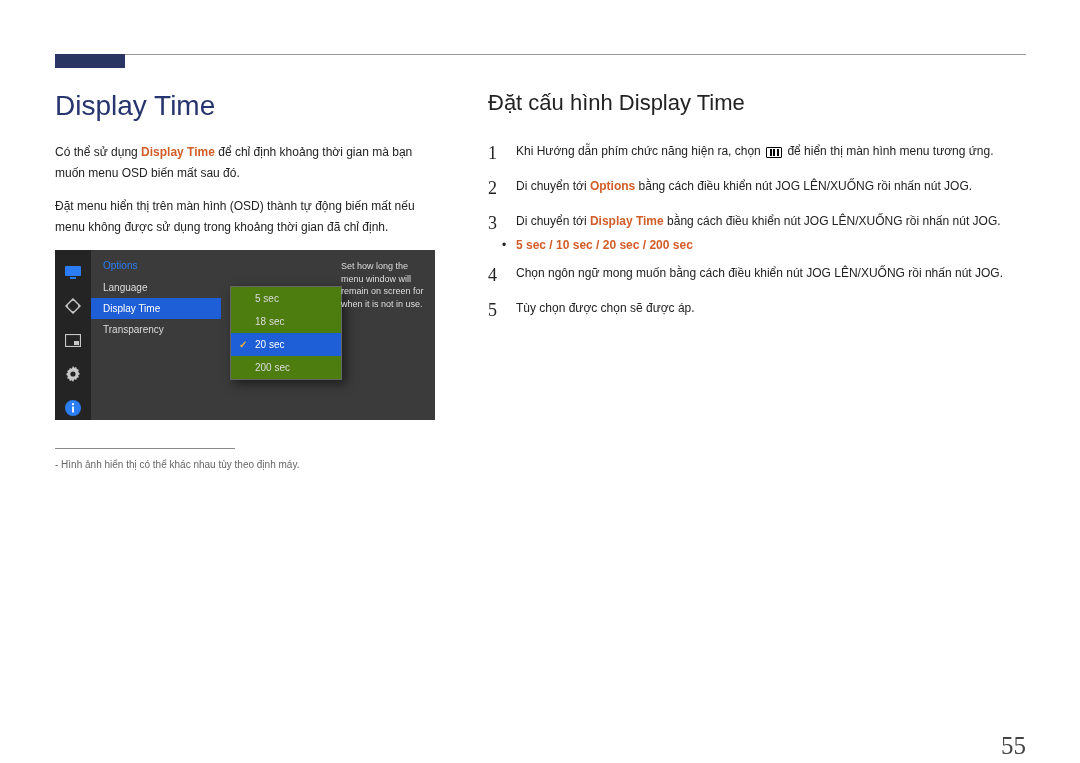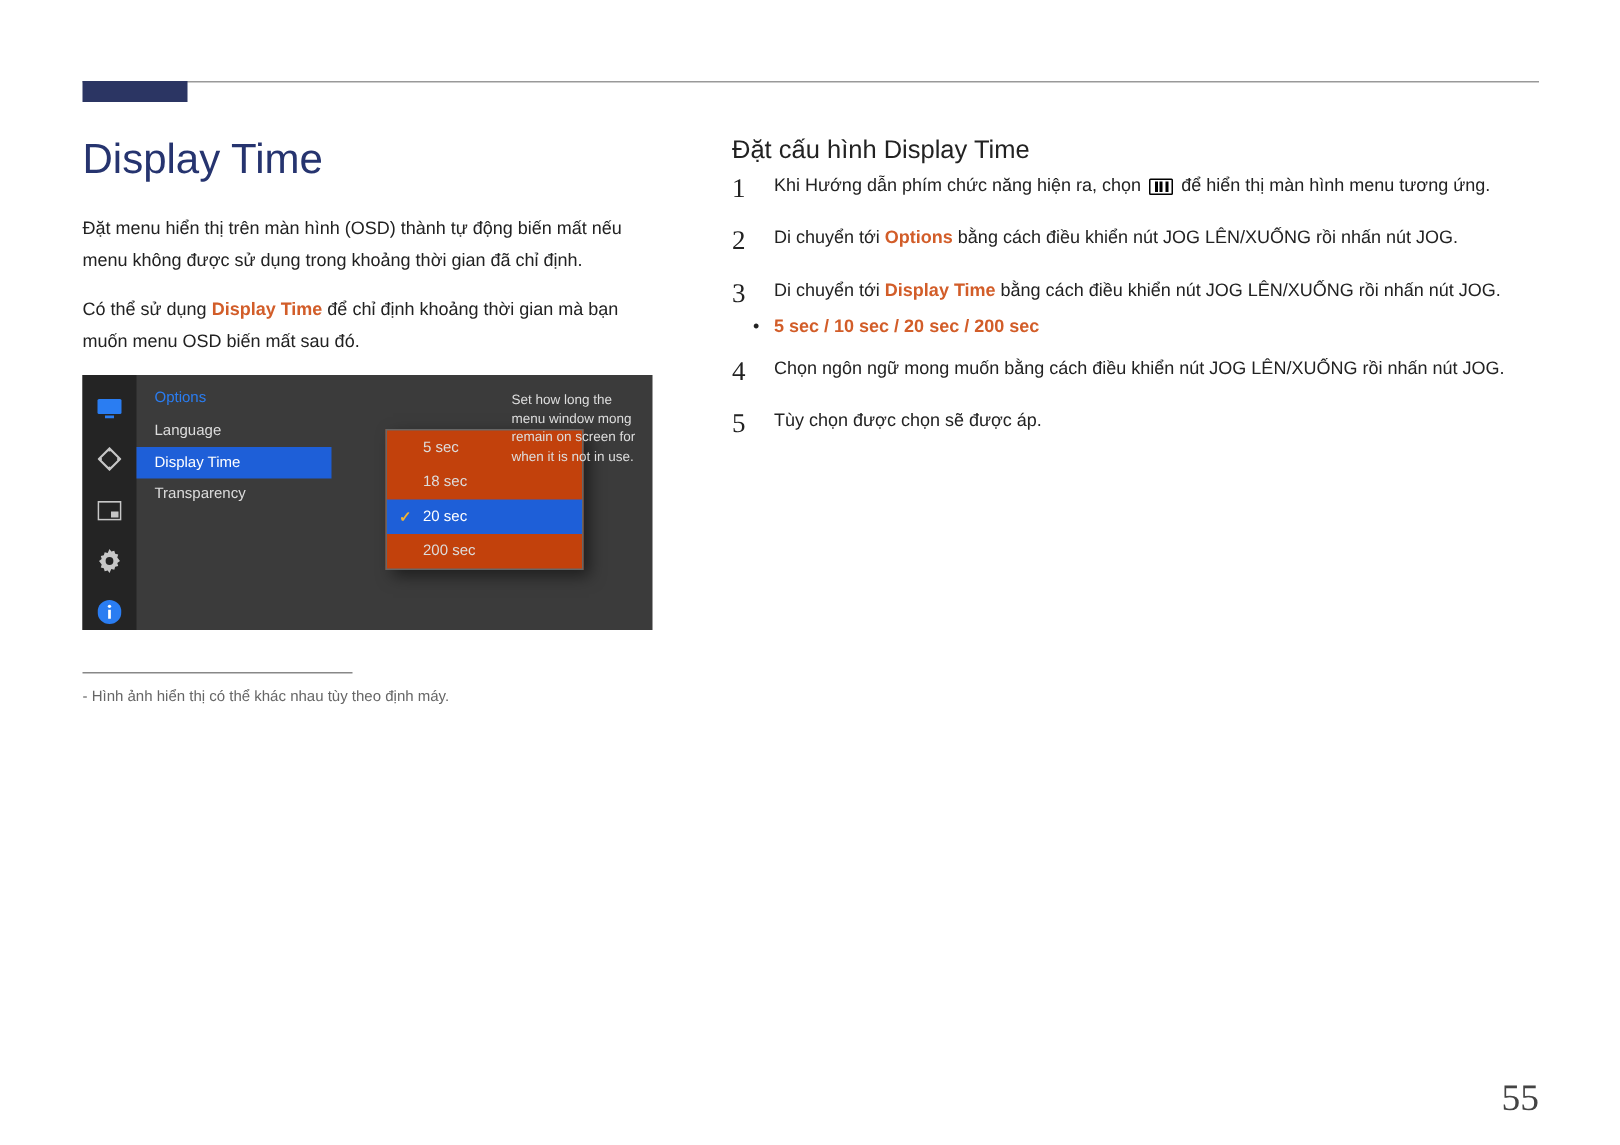--- a/index.html
+++ b/index.html
@@ -39,23 +39,23 @@
     }
     .col-left { flex: 0 0 385px; }
     .col-right { flex: 1; }
     h1.main-title {
       font-size: 28px;
       color: #26346f;
       font-weight: 400;
       margin-bottom: 20px;
     }
     h2.sub-title {
-      font-size: 17px;
+      font-size: 22px;
       font-weight: 400;
-      margin-bottom: 4px;
+      margin-bottom: 26px;
     }
     .body-text {
       font-size: 12px;
       line-height: 1.75;
       margin-bottom: 12px;
     }
     .highlight-orange { color: #d25d29; font-weight: bold; }
     .osd-panel {
       width: 380px;
       height: 170px;
@@ -102,25 +102,24 @@
       font-size: 10px;
     }
     .menu-item.selected {
       background: #1e5fd8;
       color: #fff;
     }
     .submenu {
       position: absolute;
       left: 175px;
       top: 36px;
-      width: 132px;
-      background: #c2410c;
+      width: 112px;
+      background: #4d7c0f;
       border: 1px solid #666;
       box-shadow: 4px 4px 10px rgba(0,0,0,0.5);
-      margin-left: 27px;
     }
     .submenu-item {
       padding: 6px 12px 6px 24px;
       font-size: 10px;
       position: relative;
     }
     .submenu-item.selected {
       background: #1e5fd8;
       color: #fff;
     }
@@ -200,40 +199,40 @@
     }
     .bullet-line::before {
       content: "•";
       position: absolute;
       left: -14px;
       top: 0;
     }
     .pagenum {
       position: absolute;
       right: 54px;
-      bottom: 16px;
+      bottom: 3px;
       font-size: 25px;
       color: #444;
       font-family: Georgia, serif;
     }
   </style>
 </head>
 <body>
 
 <div class="topbar"></div>
 <div class="accent-block"></div>
 
 <div class="page">
 
   <div class="col-left">
     <h1 class="main-title">Display Time</h1>
-    <p class="body-text">Đặt menu hiển thị trên màn hình (OSD) thành tự động biến mất nếu menu không được sử dụng trong khoảng thời gian đã chỉ định.</p>
     <p class="body-text">
       <span>Có thể sử dụng </span><span class="highlight-orange">Display Time</span><span> để chỉ định khoảng thời gian mà bạn muốn menu OSD biến mất sau đó.</span>
     </p>
+    <p class="body-text">Đặt menu hiển thị trên màn hình (OSD) thành tự động biến mất nếu menu không được sử dụng trong khoảng thời gian đã chỉ định.</p>
 
     <div class="osd-panel">
       <div class="osd-iconbar">
         <div class="icon">
           <svg width="18" height="14" viewBox="0 0 18 14">
               <rect class="monitor-svg" x="1" y="1" width="16" height="10" rx="1"></rect>
               <rect class="monitor-svg" x="6" y="12" width="6" height="2"></rect>
             </svg>
         </div>
         <div class="icon">
@@ -273,21 +272,21 @@
       </div>
       <div class="submenu">
         <div class="submenu-item">5 sec</div>
         <div class="submenu-item">18 sec</div>
         <div class="submenu-item selected">
           <span class="check-mark">✓</span>
           <span>20 sec</span>
         </div>
         <div class="submenu-item">200 sec</div>
       </div>
-      <div class="osd-desc">Set how long the menu window mong remain on screen for when it is not in use.</div>
+      <div class="osd-desc">Set how long the menu window will remain on screen for when it is not in use.</div>
     </div>
 
     <div class="footnote-divider"></div>
     <p class="footnote">Hình ảnh hiển thị có thể khác nhau tùy theo định máy.</p>
   </div>
 
   <div class="col-right">
     <h2 class="sub-title">Đặt cấu hình Display Time</h2>
     <ol class="steps">
       <li>

